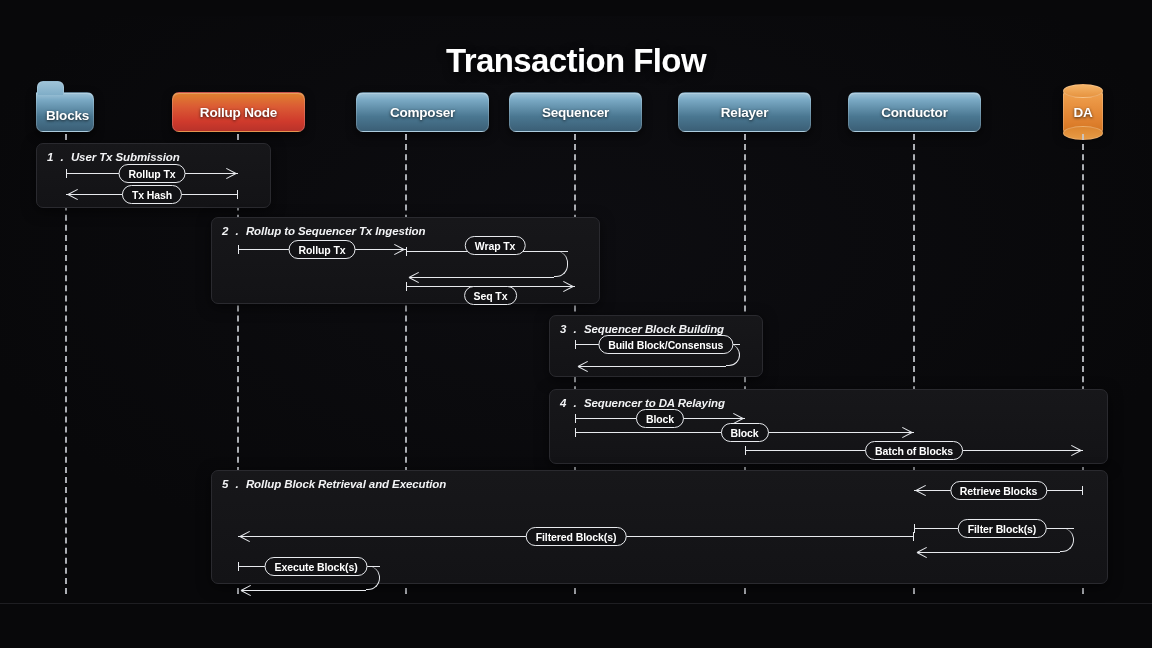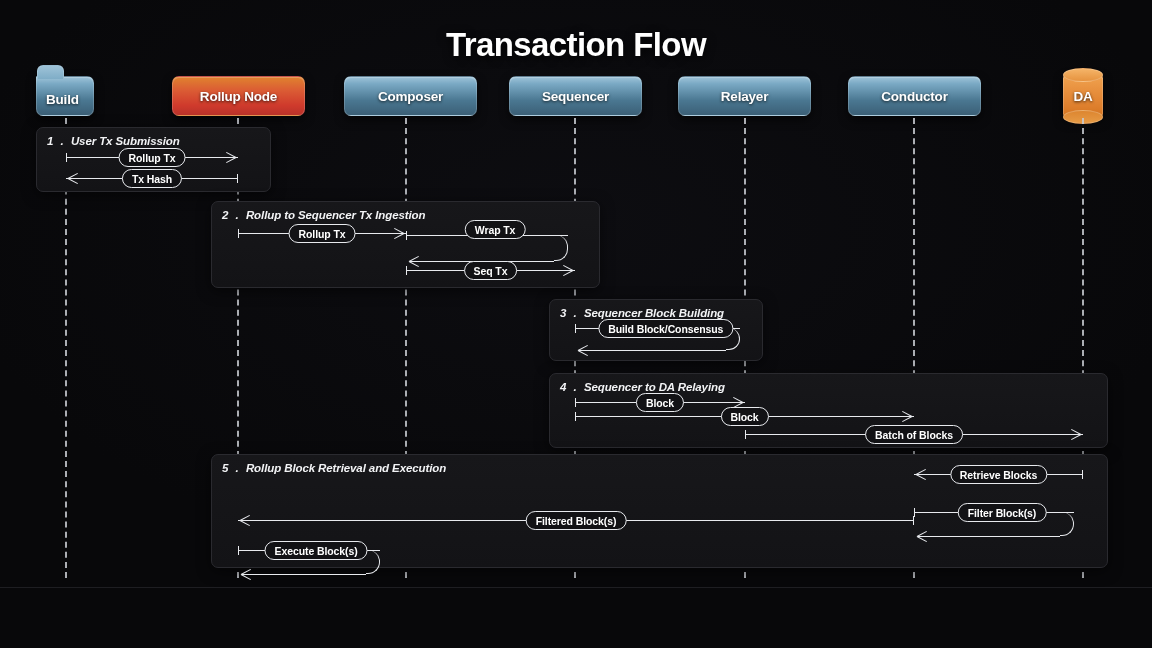--- a/index.html
+++ b/index.html
@@ -7,20 +7,21 @@
     width: 1152px; height: 648px;
     background: #08080a;
     font-family: "Liberation Sans", sans-serif;
     overflow: hidden;
   }
   #stage {
     position: relative;
     width: 1152px; height: 560px;
     background:
       radial-gradient(ellipse 900px 500px at 50% 40%, #0d0d11 0%, #08080a 70%);
+    margin-top: 16px;
   }
 
   
   #title {
     position: absolute; top: 26px; left: 0; width: 1152px;
     text-align: center;
     font-size: 33px; font-weight: bold;
     letter-spacing: -0.6px;
     color: #ffffff;
     font-family: "Liberation Sans", sans-serif;
@@ -197,26 +198,26 @@
 </head>
 <body>
 
 <div id="stage">
 
   <div id="title">Transaction Flow</div>
 
   <div id="participants-layer">
       <div class="participant p-blue p-folder" style="left: 36px; width: 58px; top: 76px; height: 40px;">
         <span class="tab"></span>
-        <span class="wlabel">Build</span>
+        <span class="wlabel">Blocks</span>
       </div>
       <div class="participant p-red" style="left: 172px; width: 133px; top: 76px; height: 40px;">
         <span>Rollup Node</span>
       </div>
-      <div class="participant p-blue" style="left: 344px; width: 133px; top: 76px; height: 40px;">
+      <div class="participant p-blue" style="left: 356px; width: 133px; top: 76px; height: 40px;">
         <span>Composer</span>
       </div>
       <div class="participant p-blue" style="left: 509px; width: 133px; top: 76px; height: 40px;">
         <span>Sequencer</span>
       </div>
       <div class="participant p-blue" style="left: 678px; width: 133px; top: 76px; height: 40px;">
         <span>Relayer</span>
       </div>
       <div class="participant p-blue" style="left: 848px; width: 133px; top: 76px; height: 40px;">
         <span>Conductor</span>
@@ -292,21 +293,21 @@
         </span>
         <span class="pill" style="left: 495.1px; top: 220px;">Wrap Tx</span>
       </div>
       <div style="position: absolute; left: 0px; top: 0px;">
         <span class="msgline" style="left: 406px; top: 270px; width: 169px;"></span>
         <span class="tick" style="left: 406px; top: 266px;"></span>
         <span class="vhead right" style="left: 573px; top: 270px;">
           <i></i>
           <i></i>
         </span>
-        <span class="pill" style="left: 490.5px; top: 261px;">Seq Tx</span>
+        <span class="pill" style="left: 490.5px; top: 270px;">Seq Tx</span>
       </div>
       <div style="position: absolute; left: 0px; top: 0px;">
         <span class="msgline" style="left: 575px; top: 328px; width: 165px;"></span>
         <span class="loop" style="left: 726px; top: 328px; width: 14px; height: 22px; border-top: none;"></span>
         <span class="msgline" style="left: 579px; top: 350px; width: 147px;"></span>
         <span class="tick" style="left: 575px; top: 324px;"></span>
         <span class="vhead left" style="left: 578px; top: 350px;">
           <i></i>
           <i></i>
         </span>

